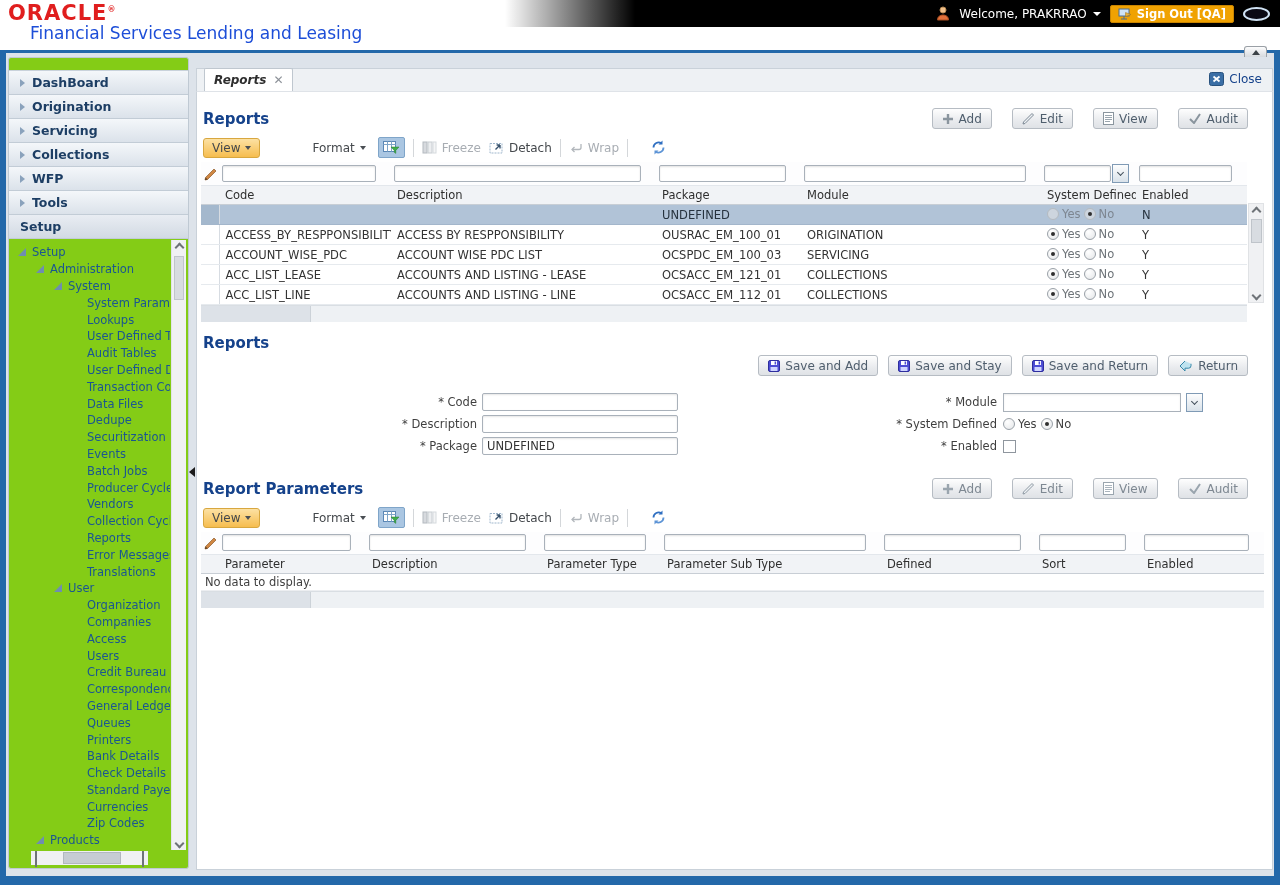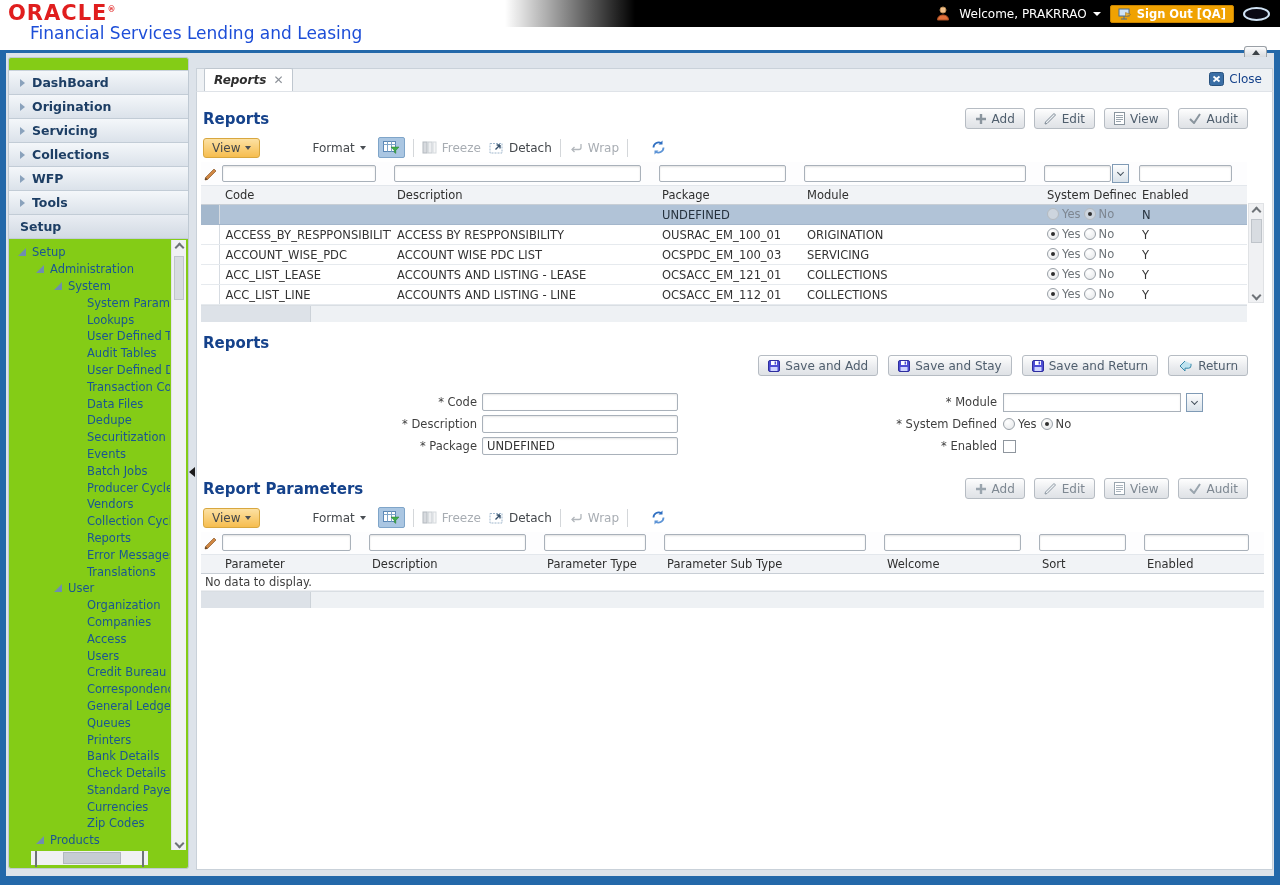--- a/index.html
+++ b/index.html
@@ -61,21 +61,21 @@
   .header-collapse { position:absolute; right:13px; top:46px; width:23px; height:11px;
     background:linear-gradient(#fdfdfd,#d6dade); border:1px solid #9aa0a6; border-bottom:none;
     border-radius:3px 3px 0 0; display:flex; align-items:center; justify-content:center; cursor:pointer; }
   .header-collapse .tri { width:0;height:0;border-bottom:5px solid #3c4247;border-left:4px solid transparent;border-right:4px solid transparent; }
 
   .content { position:absolute; left:196px; top:91px; width:1077px; height:779px; background:#fff;
     border:1px solid #c9d1d9; border-top:1px solid #dfe3e8; overflow:hidden; padding-left:4px; }
 
   .sec-head { display:flex; justify-content:space-between; align-items:center; margin:16px 24px 0 2px; }
   .sec-title { font-size:15px; font-weight:bold; color:#15428b; }
-  .btn-row { display:flex; gap:9px; }
+  .btn-row { display:flex; gap:20px; }
   .btn { display:inline-flex; align-items:center; gap:5px; height:21px; padding:0 9px;
     background:linear-gradient(#fefefe,#e9ebee 60%,#dfe2e6); border:1px solid #b6bcc3; border-radius:3px;
     color:#4f5e6d; font-size:12px; cursor:pointer; white-space:nowrap; }
   .btn.muted { color:#7e8892; }
 
   .toolbar { display:flex; align-items:center; gap:8px; margin:7px 0 0 2px; height:23px; }
   .tb { display:inline-flex; align-items:center; gap:5px; font-size:12px; color:#44484c; cursor:pointer; }
   .tb.dis { color:#a8adb3; cursor:default; }
   .tb-view { background:linear-gradient(#fce1a3,#f6bd4f); border:1px solid #d8a73f; border-radius:3px; height:20px; padding:0 8px; }
   .tb-format { padding:0 4px;margin-left:40px; }
@@ -794,21 +794,21 @@
         <td><input class="flt" style=""></td>
         <td><input class="flt" style=""></td>
         <td><input class="flt" style=""></td>
       </tr>
       <tr class="hrow">
         <th class="gutter-h"></th>
         <th>Parameter</th>
         <th>Description</th>
         <th>Parameter Type</th>
         <th>Parameter Sub Type</th>
-        <th>Welcome</th>
+        <th>Defined</th>
         <th>Sort</th>
         <th>Enabled</th>
       </tr>
       <tr class="empty-row">
         <td colspan="8">No data to display.</td>
       </tr>
     </tbody>
       </table>
   </div>
   <div class="gfoot" style="width:1063px">

